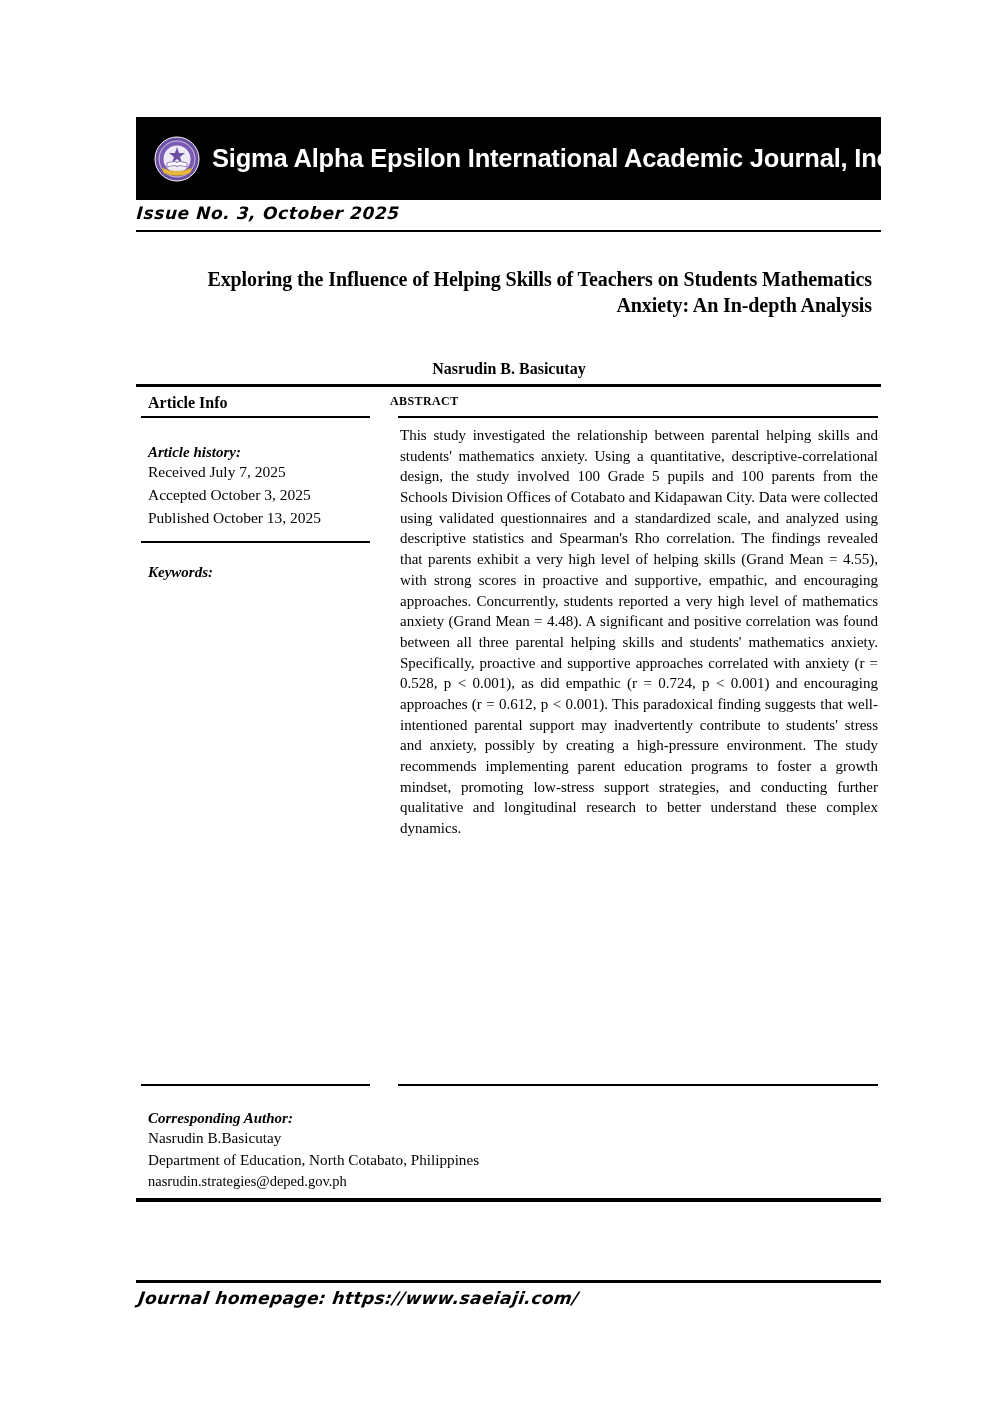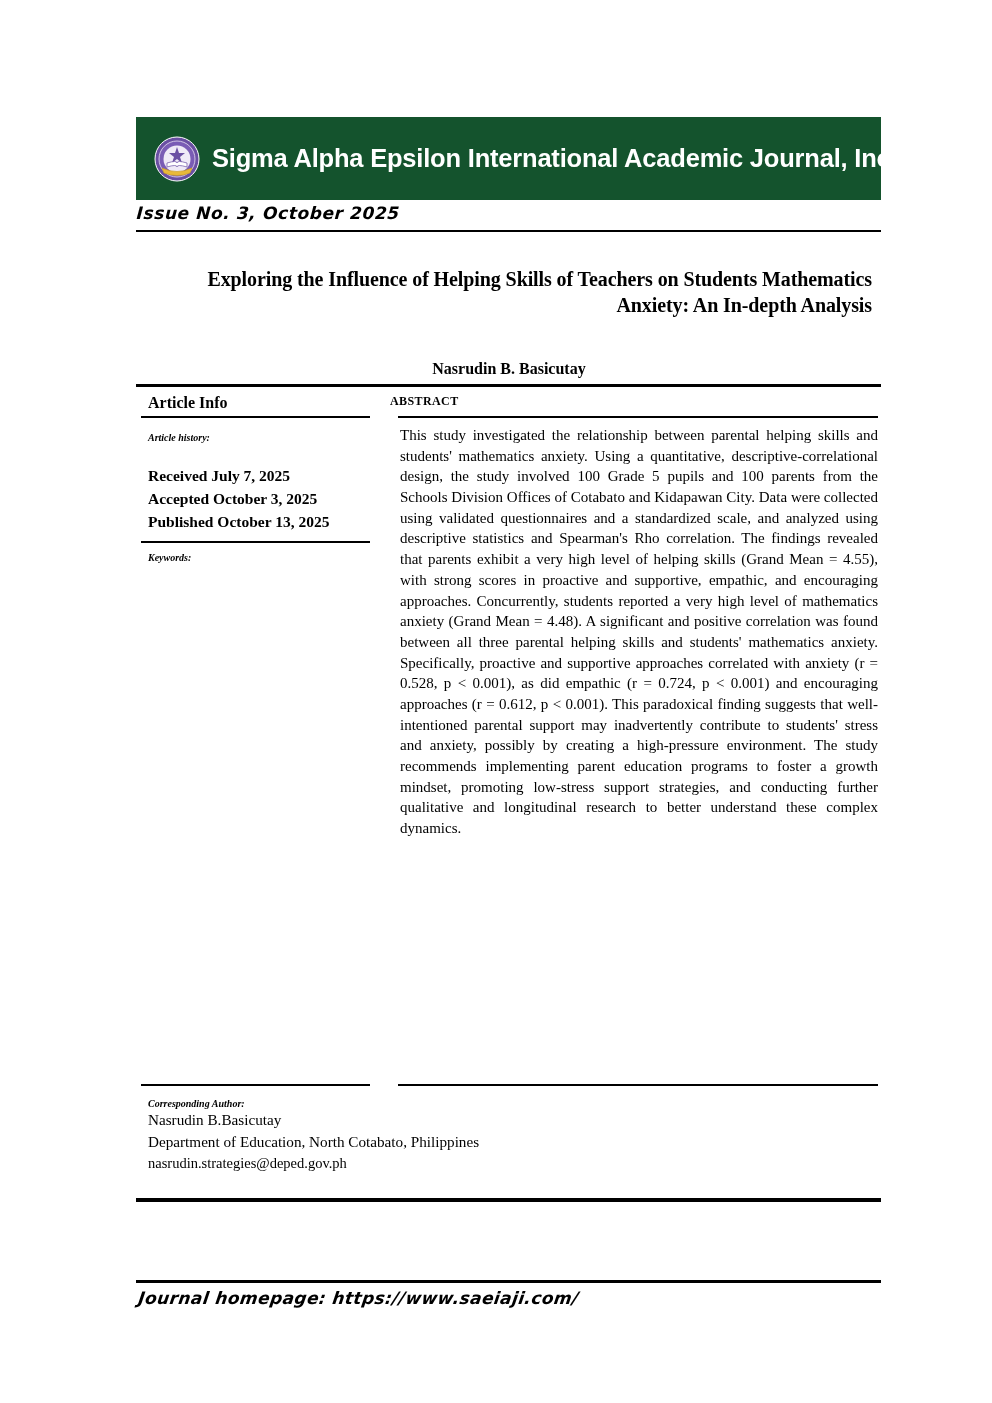--- a/index.html
+++ b/index.html
@@ -25,21 +25,21 @@
     height: 1403px;
   }
 
   
   .masthead {
     position: absolute;
     left: 136px;
     top: 117px;
     width: 745px;
     height: 83px;
-    background: #14532d;
+    background: #000000;
     display: flex;
     align-items: center;
     box-sizing: border-box;
     padding-left: 18px;
   }
   .seal {
     width: 46px;
     height: 46px;
     flex: 0 0 46px;
     position: relative;
@@ -136,35 +136,35 @@
     position: absolute;
     left: 398px;
     top: 416px;
     width: 480px;
     height: 2px;
     background: #000000;
   }
 
   
   .sec-label {
-    font-size: 10px;
+    font-size: 15px;
     font-weight: 700;
     font-style: italic;
+    margin-top: 12px;
   }
   .article-history {
     position: absolute;
     left: 148px;
     top: 432px;
     width: 222px;
   }
   .history-list {
-    margin-top: 22px;
+    margin-top: 0;
     font-size: 15.5px;
     line-height: 1.48;
-    font-weight: bold;
   }
   .rule-left-2 {
     position: absolute;
     left: 141px;
     top: 541px;
     width: 229px;
     height: 2px;
     background: #000000;
   }
   .keywords-block {

